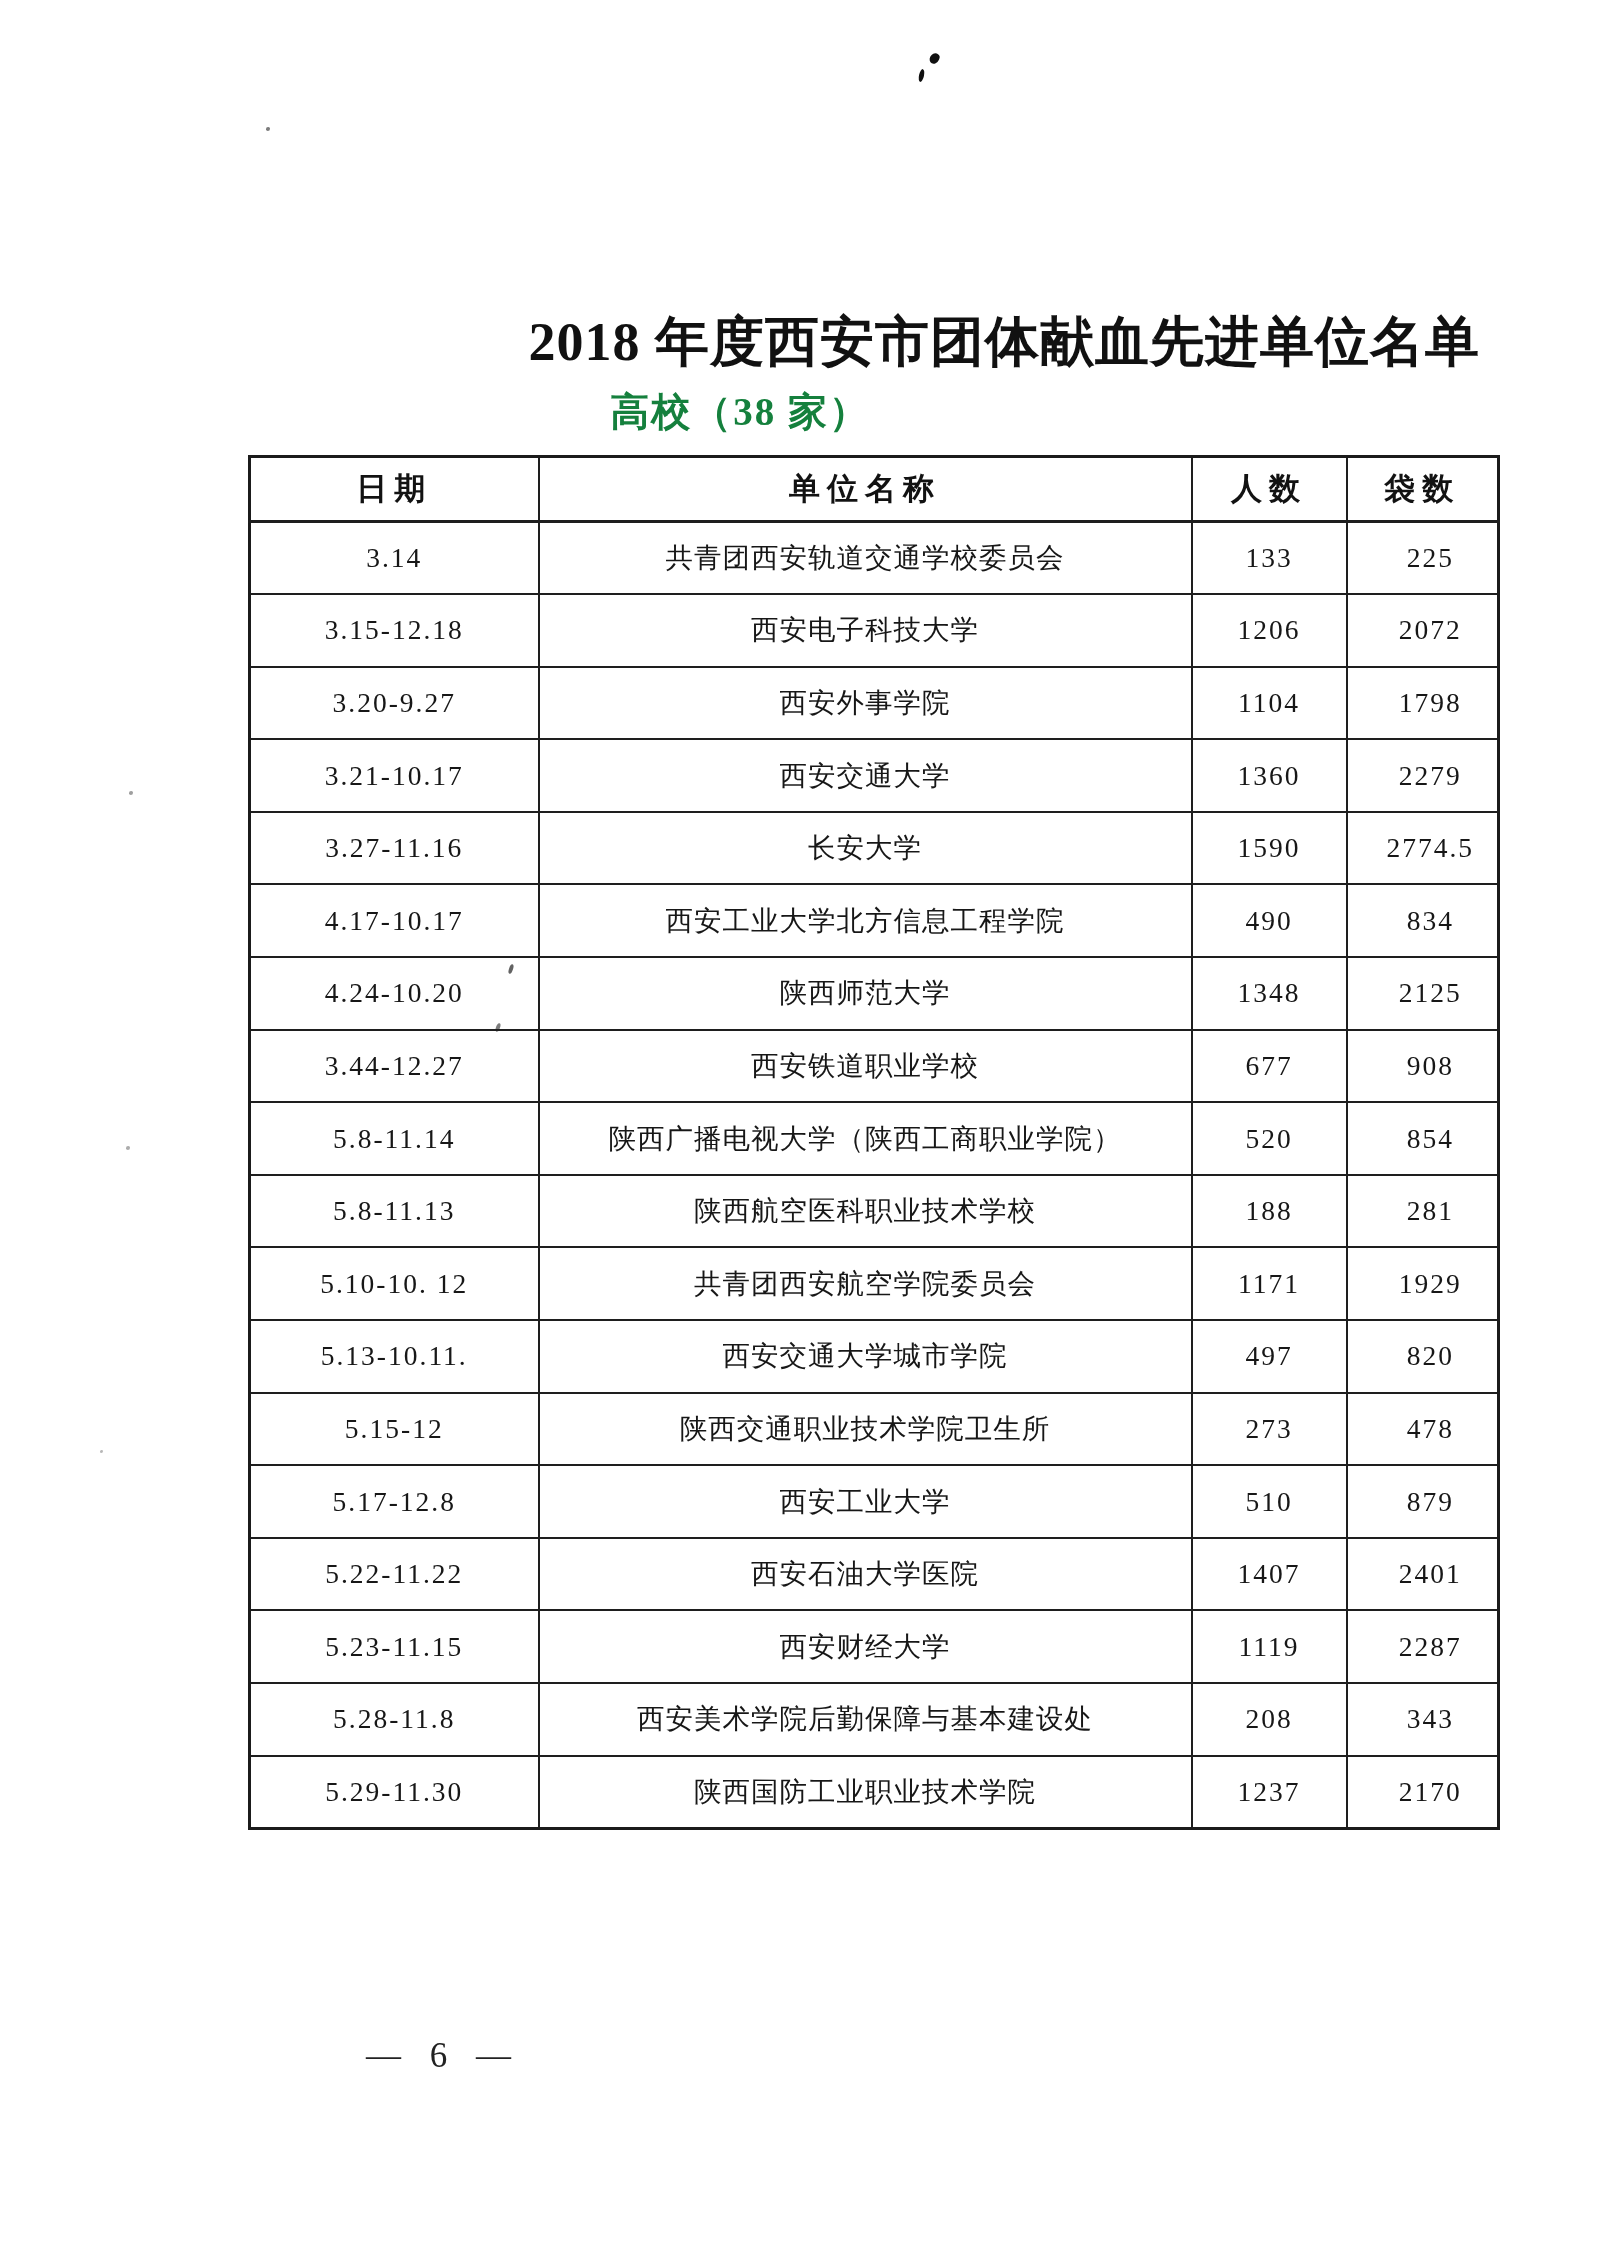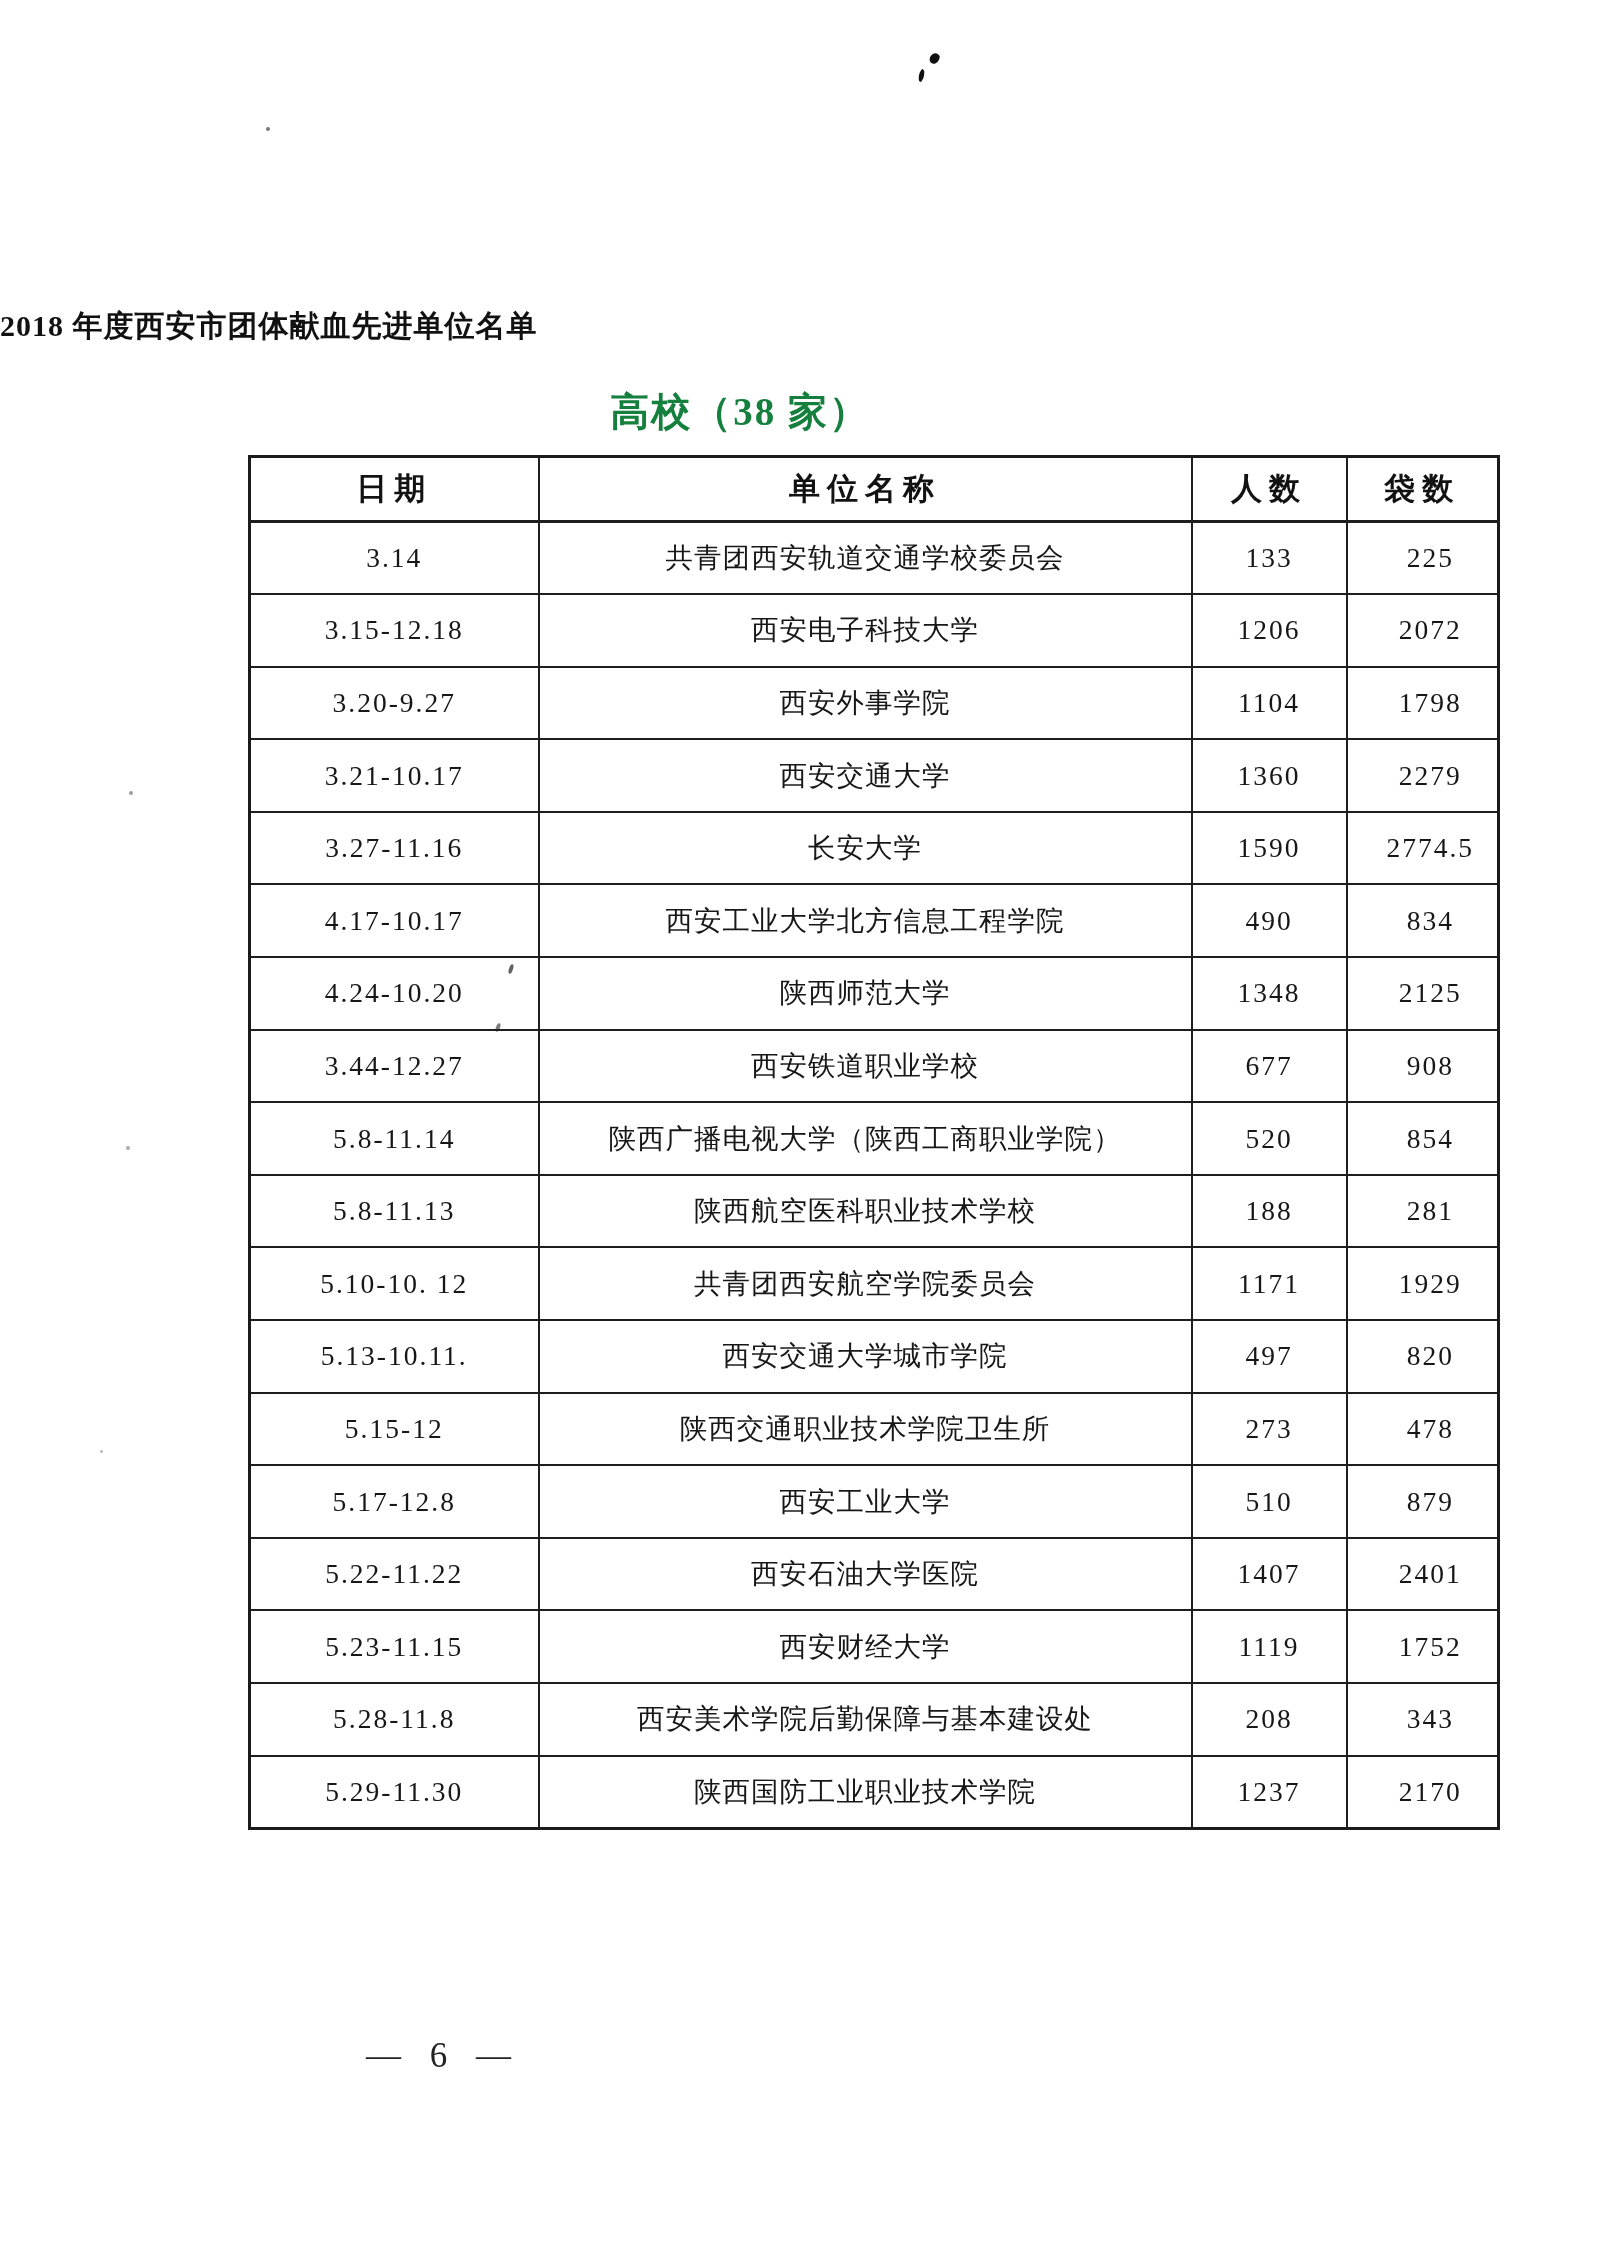--- a/index.html
+++ b/index.html
@@ -13,22 +13,22 @@
     position: relative;
     font-family: "Liberation Serif", "DejaVu Serif", serif;
     color: #161616;
   }
 
   .doc-title {
     position: absolute;
     top: 306px;
     left: 0;
     width: 1480px;
-    text-align: left;
-    font-size: 30px;
+    text-align: right;
+    font-size: 54px;
     font-weight: 700;
     letter-spacing: 1px;
     color: #111;
   }
   .doc-subtitle {
     position: absolute;
     top: 385px;
     left: 0;
     width: 1480px;
     text-align: center;
@@ -229,21 +229,21 @@
     <td class="c-date">5.22-11.22</td>
     <td class="c-unit">西安石油大学医院</td>
     <td class="c-people">1407</td>
     <td class="c-bags">2401</td>
   </tr>
 
   <tr>
     <td class="c-date">5.23-11.15</td>
     <td class="c-unit">西安财经大学</td>
     <td class="c-people">1119</td>
-    <td class="c-bags">1752</td>
+    <td class="c-bags">2287</td>
   </tr>
 
   <tr>
     <td class="c-date">5.28-11.8</td>
     <td class="c-unit">西安美术学院后勤保障与基本建设处</td>
     <td class="c-people">208</td>
     <td class="c-bags">343</td>
   </tr>
 
   <tr>

